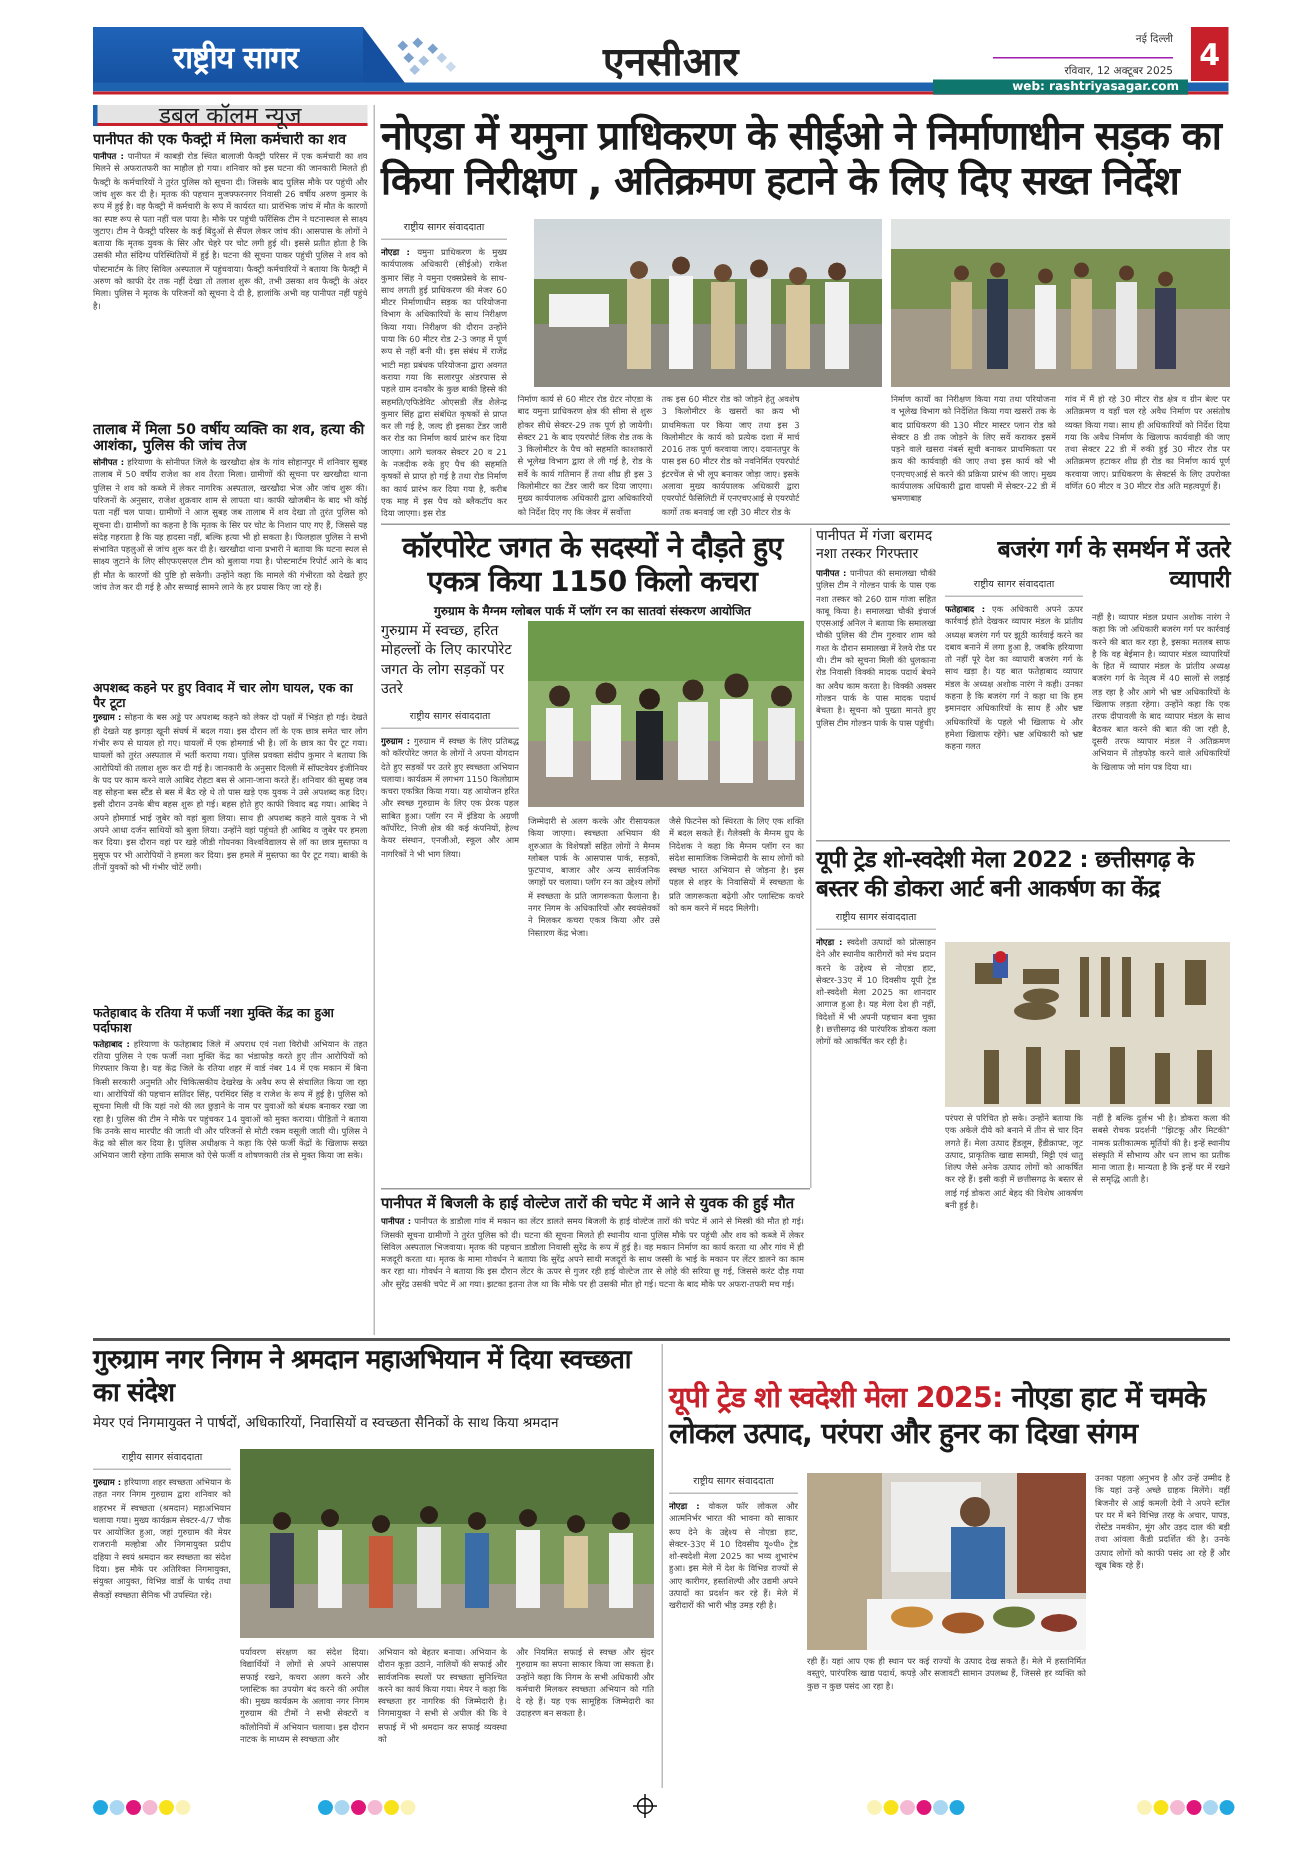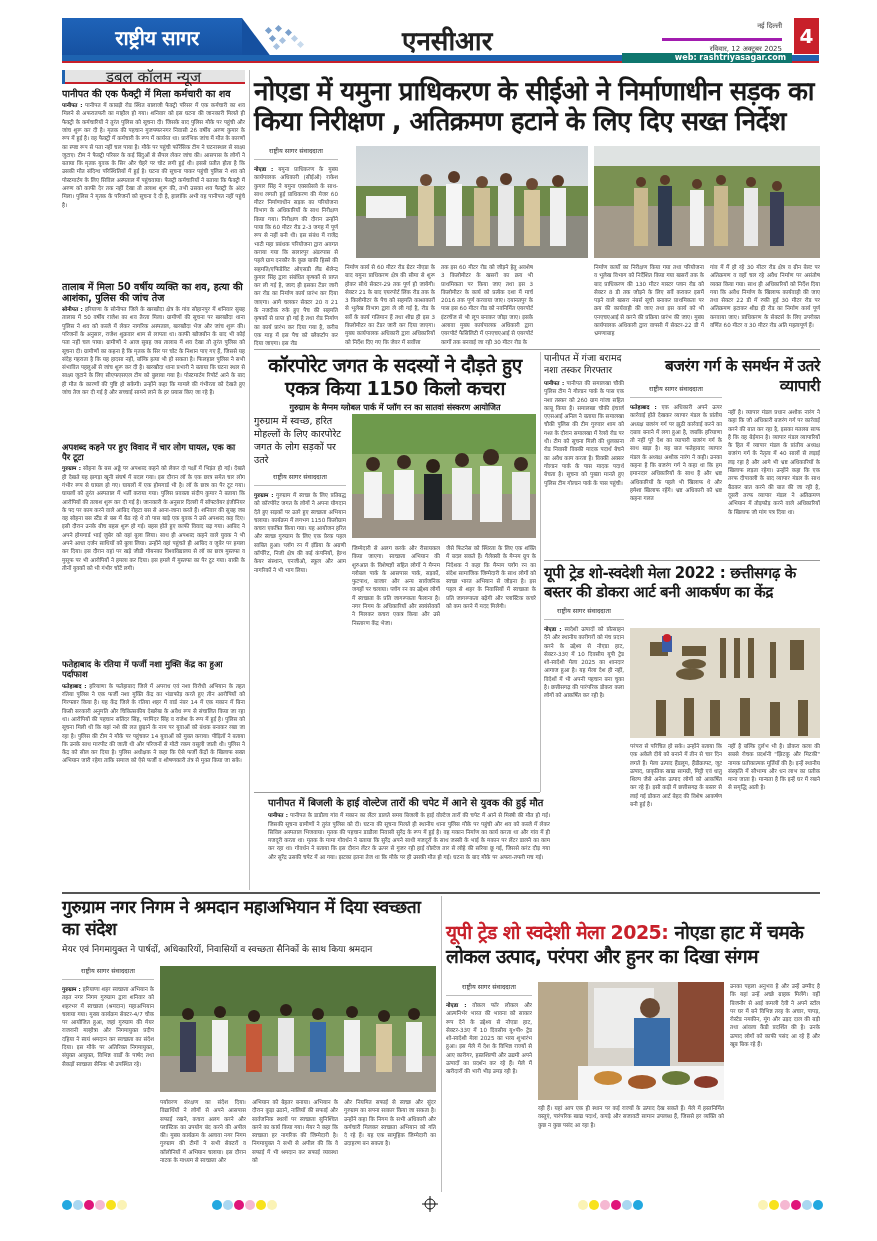--- a/index.html
+++ b/index.html
@@ -9,21 +9,21 @@
   
   .masthead { position: absolute; left: 62px; top: 18px; width: 667px; height: 47px; }
   .mast-blue { position: absolute; left: 0; top: 0; width: 180px; height: 40px; background: linear-gradient(180deg,#1f63b8,#1550a0); clip-path: polygon(0 0, 100% 0, 100% 100%, 0 100%); }
   .mast-blue-tail { position: absolute; left: 180px; top: 0; width: 30px; height: 40px; background: #1550a0; clip-path: polygon(0 0, 100% 100%, 0 100%); }
   .mast-logo { position: absolute; left: 10px; top: 4px; width: 170px; height: 32px; color: #fff; font-family: "DejaVu Serif", serif; font-weight: bold; font-size: 20px; text-align: center; line-height: 32px; letter-spacing: -0.5px; }
   .mast-grey { position: absolute; left: 180px; top: 0; width: 560px; height: 40px; background: linear-gradient(90deg,#e8e8e8,#f4f4f4); z-index: -1; }
   .mast-dots { position: absolute; left: 200px; top: 8px; width: 60px; height: 24px; }
   .mast-dots span { position: absolute; width: 5px; height: 5px; background: #7aa0cc; transform: rotate(45deg); }
   .mast-section { position: absolute; left: 340px; top: 4px; font-family: "DejaVu Serif", serif; font-weight: bold; font-size: 26px; color: #222; }
   .mast-city { position: absolute; left: 620px; top: 3px; width: 100px; text-align: right; font-size: 7px; color: #333; }
-  .mast-date { position: absolute; left: 600px; top: 20px; width: 120px; text-align: right; font-size: 7px; color: #333; border-top: 3px solid #a21caf; padding-top: 3px; }
+  .mast-date { position: absolute; left: 600px; top: 20px; width: 120px; text-align: right; font-size: 7px; color: #333; border-top: 1px solid #a21caf; padding-top: 3px; }
   .mast-pagenum { position: absolute; left: 732px; top: 0; width: 25px; height: 36px; background: #c8202a; color: #fff; font-weight: bold; font-size: 20px; text-align: center; line-height: 36px; }
   .mast-bar { position: absolute; left: 0; top: 37px; width: 757px; height: 6px; background: #1e63b0; }
   .mast-web { position: absolute; left: 560px; top: 35px; width: 170px; height: 10px; background: #0f766e; color: #fff; font-size: 8px; font-weight: bold; text-align: right; padding-right: 6px; line-height: 10px; }
   .mast-redline { position: absolute; left: 0; top: 43px; width: 757px; height: 2px; background: #c8202a; }
 
   
   .col { position: absolute; }
   .hl { font-family: "DejaVu Sans", sans-serif; font-weight: bold; color: #1a1a1a; line-height: 1.15; }
   .body { font-size: 5.6px; line-height: 8.3px; color: #444; text-align: justify; }
   .body b { color: #111; }
@@ -77,21 +77,21 @@
 
 <div class="col" style="left:62px;top:88px;width:183px;height:1100px;overflow:hidden;">
   <div>
     <div class="hl" style="font-size:9.6px;margin-bottom:2px;">पानीपत की एक फैक्ट्री में मिला कर्मचारी का शव</div>
     <div class="body" style="height:176px;overflow:hidden;"><b>पानीपत :</b> <span>पानीपत में काबड़ी रोड स्थित बालाजी फैक्ट्री परिसर में एक कर्मचारी का शव मिलने से अफरातफरी का माहौल हो गया। शनिवार को इस घटना की जानकारी मिलते ही फैक्ट्री के कर्मचारियों ने तुरंत पुलिस को सूचना दी। जिसके बाद पुलिस मौके पर पहुंची और जांच शुरू कर दी है। मृतक की पहचान मुजफ्फरनगर निवासी 26 वर्षीय अरुण कुमार के रूप में हुई है। वह फैक्ट्री में कर्मचारी के रूप में कार्यरत था। प्रारंभिक जांच में मौत के कारणों का स्पष्ट रूप से पता नहीं चल पाया है। मौके पर पहुंची फॉरेंसिक टीम ने घटनास्थल से साक्ष्य जुटाए। टीम ने फैक्ट्री परिसर के कई बिंदुओं से सैंपल लेकर जांच की। आसपास के लोगों ने बताया कि मृतक युवक के सिर और चेहरे पर चोट लगी हुई थी। इससे प्रतीत होता है कि उसकी मौत संदिग्ध परिस्थितियों में हुई है। घटना की सूचना पाकर पहुंची पुलिस ने शव को पोस्टमार्टम के लिए सिविल अस्पताल में पहुंचवाया। फैक्ट्री कर्मचारियों ने बताया कि फैक्ट्री में अरुण को काफी देर तक नहीं देखा तो तलाश शुरू की, तभी उसका शव फैक्ट्री के अंदर मिला। पुलिस ने मृतक के परिजनों को सूचना दे दी है, हालांकि अभी वह पानीपत नहीं पहुंचे है।</span></div>
   </div>
   <div style="margin-top:4px;">
     <div class="hl" style="font-size:9.6px;margin-bottom:2px;">तालाब में मिला 50 वर्षीय व्यक्ति का शव, हत्या की आशंका, पुलिस की जांच तेज</div>
     <div class="body" style="height:134px;overflow:hidden;"><b>सोनीपत :</b> <span>हरियाणा के सोनीपत जिले के खरखौदा क्षेत्र के गांव सोहानपुर में शनिवार सुबह तालाब में 50 वर्षीय राजेश का शव तैरता मिला। ग्रामीणों की सूचना पर खरखौदा थाना पुलिस ने शव को कब्जे में लेकर नागरिक अस्पताल, खरखौदा भेज और जांच शुरू की। परिजनों के अनुसार, राजेश शुक्रवार शाम से लापता था। काफी खोजबीन के बाद भी कोई पता नहीं चल पाया। ग्रामीणों ने आज सुबह जब तालाब में शव देखा तो तुरंत पुलिस को सूचना दी। ग्रामीणों का कहना है कि मृतक के सिर पर चोट के निशान पाए गए हैं, जिससे यह संदेह गहराता है कि यह हादसा नहीं, बल्कि हत्या भी हो सकता है। फिलहाल पुलिस ने सभी संभावित पहलुओं से जांच शुरू कर दी है। खरखौदा थाना प्रभारी ने बताया कि घटना स्थल से साक्ष्य जुटाने के लिए सीएफएसएल टीम को बुलाया गया है। पोस्टमार्टम रिपोर्ट आने के बाद ही मौत के कारणों की पुष्टि हो सकेगी। उन्होंने कहा कि मामले की गंभीरता को देखते हुए जांच तेज कर दी गई है और सच्चाई सामने लाने के हर प्रयास किए जा रहे हैं।</span></div>
   </div>
-  <div style="margin-top:4px;">
+  <div style="margin-top:15px;">
     <div class="hl" style="font-size:8.4px;margin-bottom:2px;">अपशब्द कहने पर हुए विवाद में चार लोग घायल, एक का पैर टूटा</div>
     <div class="body" style="height:192px;overflow:hidden;"><b>गुरुग्राम :</b> <span>सोहना के बस अड्डे पर अपशब्द कहने को लेकर दो पक्षों में भिड़ंत हो गई। देखते ही देखते यह झगड़ा खूनी संघर्ष में बदल गया। इस दौरान लॉ के एक छात्र समेत चार लोग गंभीर रूप से घायल हो गए। घायलों में एक होमगार्ड भी है। लॉ के छात्र का पैर टूट गया। घायलों को तुरंत अस्पताल में भर्ती कराया गया। पुलिस प्रवक्ता संदीप कुमार ने बताया कि आरोपियों की तलाश शुरू कर दी गई है। जानकारी के अनुसार दिल्ली में सॉफ्टवेयर इंजीनियर के पद पर काम करने वाले आबिद रोहटा बस से आना-जाना करते हैं। शनिवार की सुबह जब वह सोहना बस स्टैंड से बस में बैठ रहे थे तो पास खड़े एक युवक ने उसे अपशब्द कह दिए। इसी दौरान उनके बीच बहस शुरू हो गई। बहस होते हुए काफी विवाद बढ़ गया। आबिद ने अपने होमगार्ड भाई जुबेर को वहां बुला लिया। साथ ही अपशब्द कहने वाले युवक ने भी अपने आधा दर्जन साथियों को बुला लिया। उन्होंने वहां पहुंचते ही आबिद व जुबेर पर हमला कर दिया। इस दौरान वहां पर खड़े जीडी गोयनका विश्वविद्यालय से लॉ का छात्र मुस्तफा व मुसूफ पर भी आरोपियों ने हमला कर दिया। इस हमले में मुस्तफा का पैर टूट गया। बाकी के तीनों युवकों को भी गंभीर चोटें लगी।</span></div>
   </div>
   <div style="margin-top:4px;">
     <div class="hl" style="font-size:8.4px;margin-bottom:2px;">फतेहाबाद के रतिया में फर्जी नशा मुक्ति केंद्र का हुआ पर्दाफाश</div>
     <div class="body" style="height:228px;overflow:hidden;"><b>फतेहाबाद :</b> <span>हरियाणा के फतेहाबाद जिले में अपराध एवं नशा विरोधी अभियान के तहत रतिया पुलिस ने एक फर्जी नशा मुक्ति केंद्र का भंडाफोड़ करते हुए तीन आरोपियों को गिरफ्तार किया है। यह केंद्र जिले के रतिया शहर में वार्ड नंबर 14 में एक मकान में बिना किसी सरकारी अनुमति और चिकित्सकीय देखरेख के अवैध रूप से संचालित किया जा रहा था। आरोपियों की पहचान सतिंदर सिंह, परमिंदर सिंह व राजेश के रूप में हुई है। पुलिस को सूचना मिली थी कि यहां नशे की लत छुड़ाने के नाम पर युवाओं को बंधक बनाकर रखा जा रहा है। पुलिस की टीम ने मौके पर पहुंचकर 14 युवाओं को मुक्त कराया। पीड़ितों ने बताया कि उनके साथ मारपीट की जाती थी और परिजनों से मोटी रकम वसूली जाती थी। पुलिस ने केंद्र को सील कर दिया है। पुलिस अधीक्षक ने कहा कि ऐसे फर्जी केंद्रों के खिलाफ सख्त अभियान जारी रहेगा ताकि समाज को ऐसे फर्जी व शोषणकारी तंत्र से मुक्त किया जा सके।</span></div>
   </div>
 </div>
 
 <div class="rule-v" style="left:249px;top:70px;height:820px;"></div>
@@ -260,21 +260,21 @@
   </svg>
 </div>
 <div class="col" style="left:630px;top:742px;width:92px;">
   <div class="body" style="height:144px;overflow:hidden;">परंपरा से परिचित हो सके। उन्होंने बताया कि एक अकेले दीये को बनाने में तीन से चार दिन लगते हैं। मेला उत्पाद हैंडलूम, हैंडीक्राफ्ट, जूट उत्पाद, प्राकृतिक खाद्य सामग्री, मिट्टी एवं धातु शिल्प जैसे अनेक उत्पाद लोगों को आकर्षित कर रहे हैं। इसी कड़ी में छत्तीसगढ़ के बस्तर से लाई गई डोकरा आर्ट बेहद की विशेष आकर्षण बनी हुई है।</div>
 </div>
 <div class="col" style="left:728px;top:742px;width:92px;">
   <div class="body" style="height:144px;overflow:hidden;">नहीं है बल्कि दुर्लभ भी है। डोकरा कला की सबसे रोचक प्रदर्शनी "झिटकू और मिटकी" नामक प्रतीकात्मक मूर्तियों की है। इन्हें स्थानीय संस्कृति में सौभाग्य और धन लाभ का प्रतीक माना जाता है। मान्यता है कि इन्हें घर में रखने से समृद्धि आती है।</div>
 </div>
 
 <div class="rule-h" style="left:254px;top:792px;width:286px;"></div>
-<div class="col" style="left:254px;top:797px;width:282px;margin-left:14px;">
+<div class="col" style="left:254px;top:797px;width:282px;">
   <div class="hl" style="font-size:9.8px;margin-bottom:3px;">पानीपत में बिजली के हाई वोल्टेज तारों की चपेट में आने से युवक की हुई मौत</div>
   <div class="body" style="height:74px;overflow:hidden;"><b>पानीपत :</b> <span>पानीपत के डाडौला गांव में मकान का लेंटर डालते समय बिजली के हाई वोल्टेज तारों की चपेट में आने से मिस्त्री की मौत हो गई। जिसकी सूचना ग्रामीणों ने तुरंत पुलिस को दी। घटना की सूचना मिलते ही स्थानीय थाना पुलिस मौके पर पहुंची और शव को कब्जे में लेकर सिविल अस्पताल भिजवाया। मृतक की पहचान डाडौला निवासी सुरेंद्र के रूप में हुई है। वह मकान निर्माण का कार्य करता था और गांव में ही मजदूरी करता था। मृतक के मामा गोवर्धन ने बताया कि सुरेंद्र अपने साथी मजदूरों के साथ जस्सी के भाई के मकान पर लेंटर डालने का काम कर रहा था। गोवर्धन ने बताया कि इस दौरान लेंटर के ऊपर से गुजर रही हाई वोल्टेज तार से लोहे की सरिया छू गई, जिससे करंट दौड़ गया और सुरेंद्र उसकी चपेट में आ गया। झटका इतना तेज था कि मौके पर ही उसकी मौत हो गई। घटना के बाद मौके पर अफरा-तफरी मच गई।</span></div>
 </div>
 
 <div class="rule-h" style="left:62px;top:892px;width:758px;height:2px;background:#555;"></div>
 
 <div class="col" style="left:62px;top:896px;width:376px;">
   <div class="hl" style="font-size:17.4px;line-height:22px;letter-spacing:-0.5px;">गुरुग्राम नगर निगम ने श्रमदान महाअभियान में दिया स्वच्छता का संदेश</div>
   <div style="font-size:9px;line-height:13px;color:#222;margin-top:3px;">मेयर एवं निगमायुक्त ने पार्षदों, अधिकारियों, निवासियों व स्वच्छता सैनिकों के साथ किया श्रमदान</div>
 </div>

